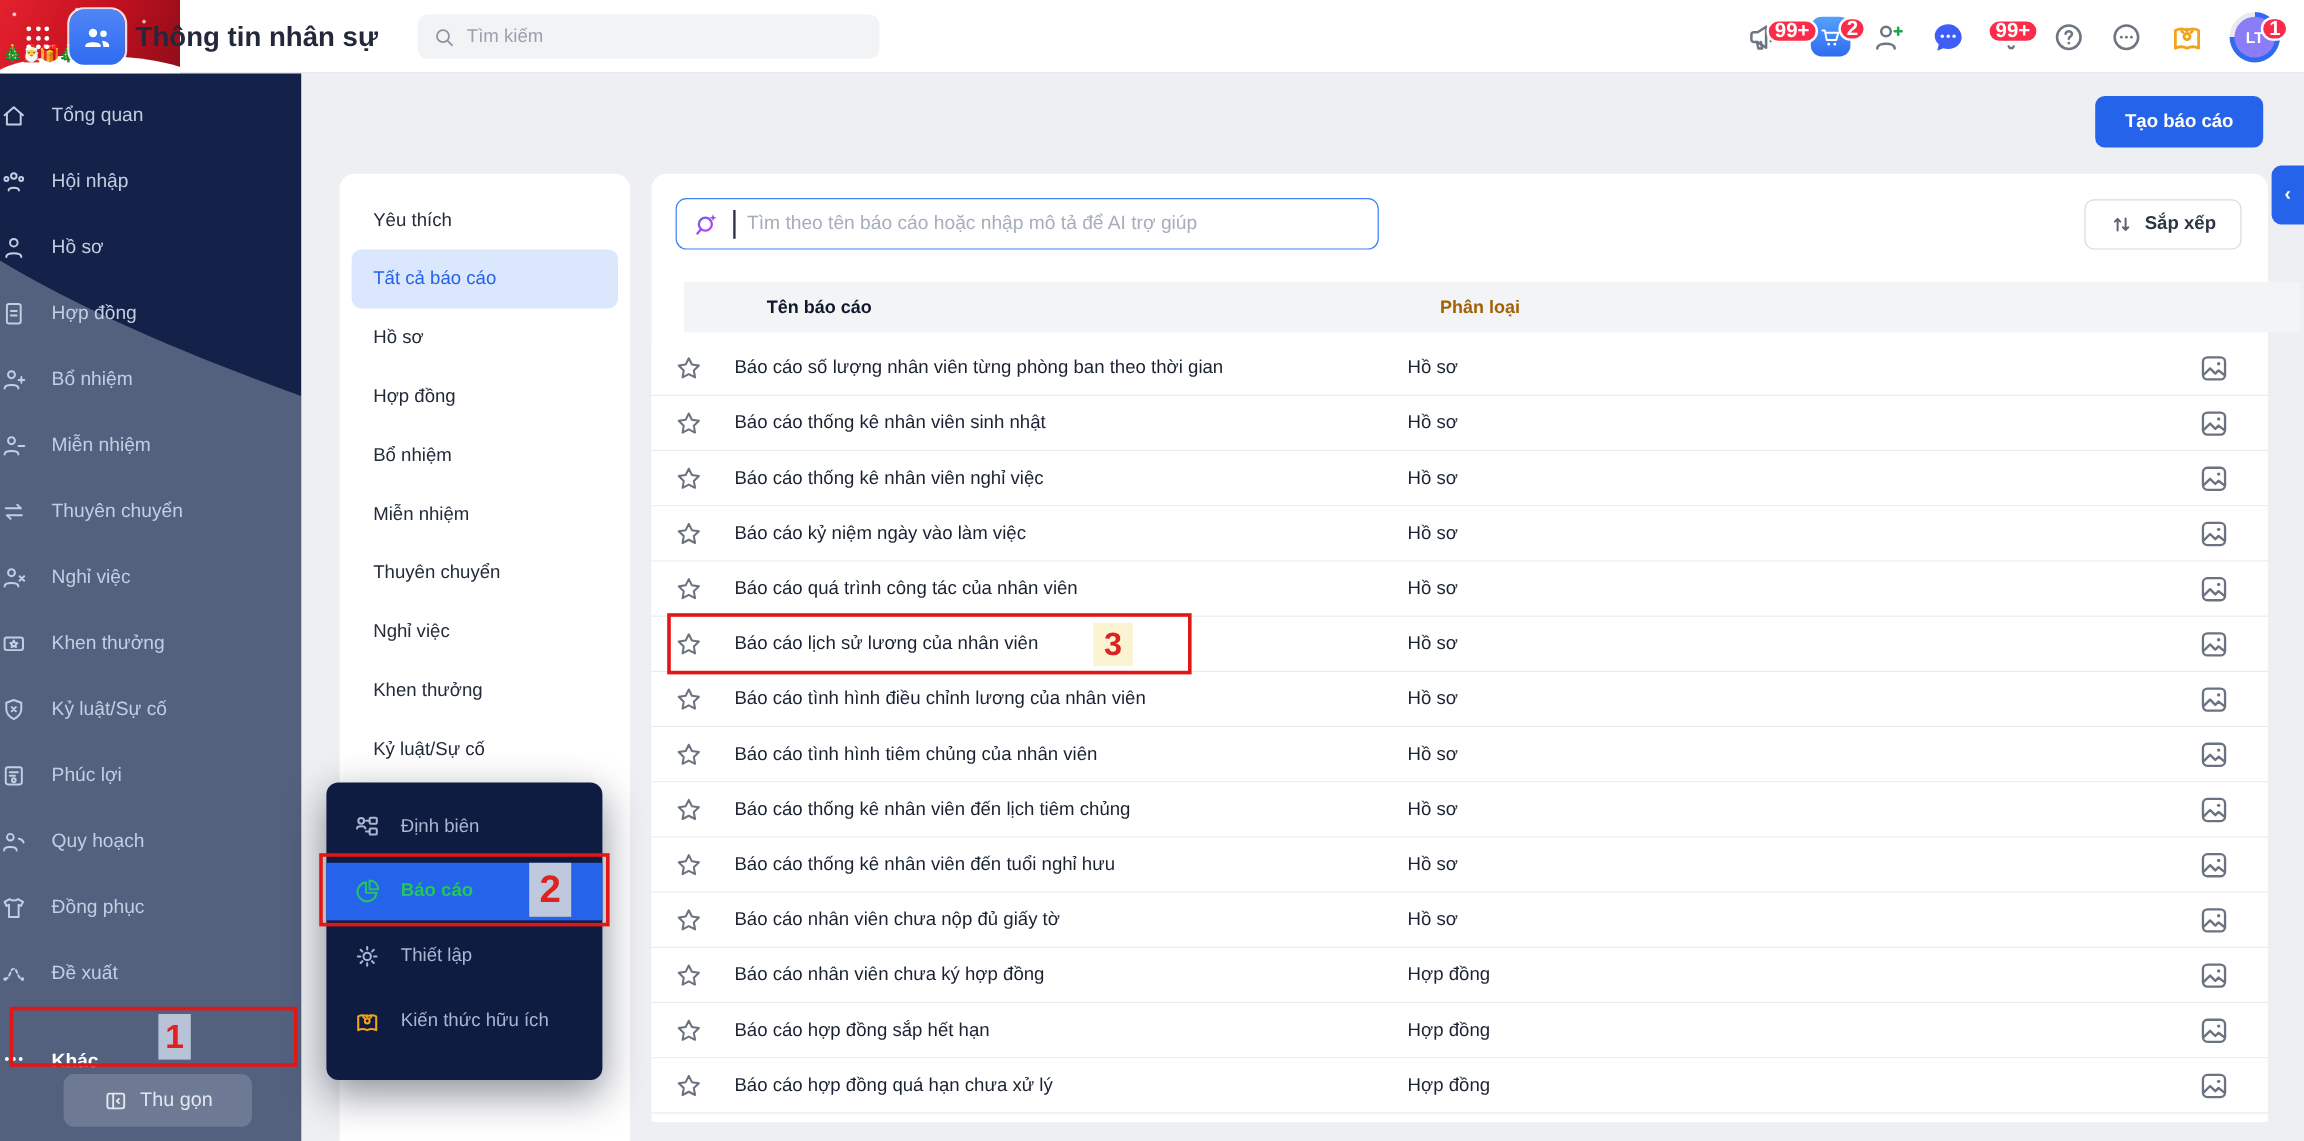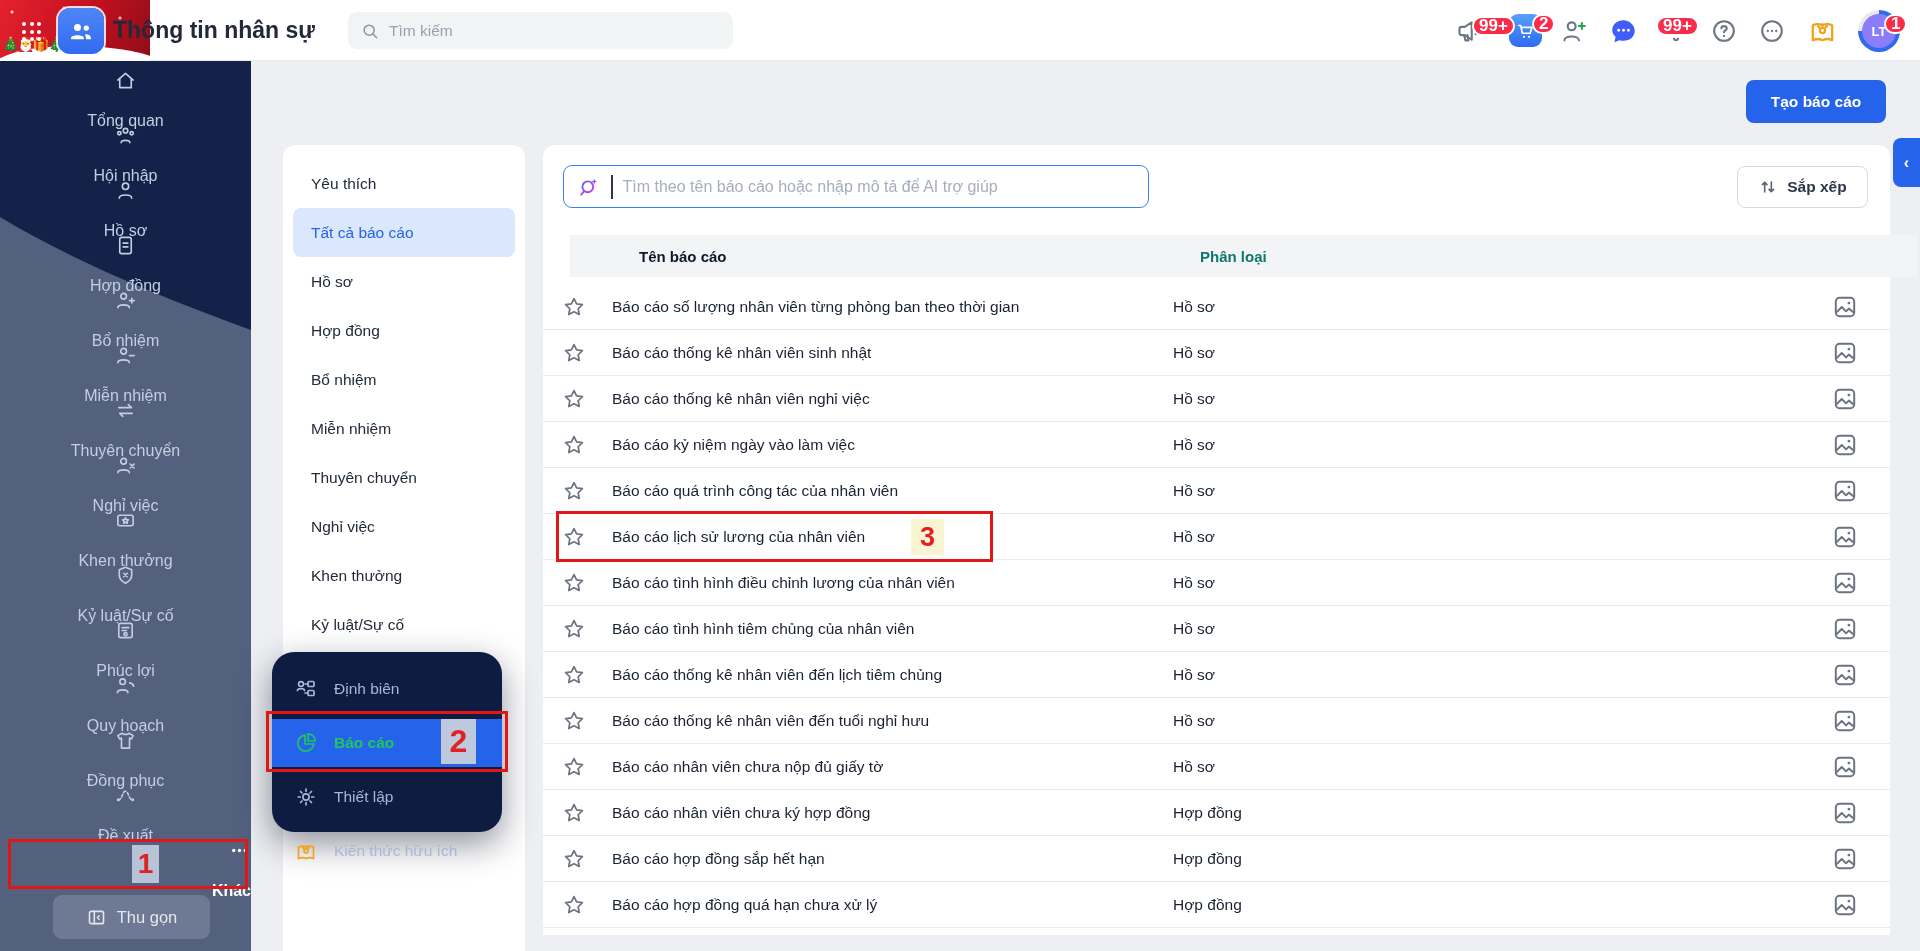--- a/index.html
+++ b/index.html
@@ -47,40 +47,40 @@
   .avatar { left:1858px; top:10px; width:42px; height:42px; border-radius:50%;
     background:conic-gradient(#2f6bf0 0 75%, #e9eaee 75% 100%); display:flex; align-items:center; justify-content:center; z-index:31; }
   .avatar-inner { width:34px; height:34px; border-radius:50%; background:#8b7cf8; color:#fff;
     font-size:13px; font-weight:700; display:flex; align-items:center; justify-content:center; }
 
   
   .sidebar { left:0; top:61px; width:251px; height:890px; background:#142148; overflow:hidden; z-index:20; }
   .sidebar-wave { position:absolute; left:0; top:0; width:251px; height:890px; }
   .side-items { position:absolute; left:0; top:8px; width:251px; }
   .side-item { height:55px; display:flex; align-items:center; gap:20px;
-    color:#c4cee2; font-size:16px; cursor:pointer; position:relative;flex-direction:column; }
+    color:#c4cee2; font-size:16px; cursor:pointer; position:relative; }
   .side-item .ic { width:23px; height:23px; flex:0 0 23px; }
   .side-item.active { color:#ffffff; font-weight:700;align-items:flex-end; }
   .side-item.active::before { content:""; position:absolute; left:13px; right:13px; top:7px; bottom:8px;
     background:#2563eb; border-radius:8px; z-index:-1; }
   .collapse-btn { left:53px; top:834px; width:157px; height:44px; border-radius:9px;
     background:rgba(255,255,255,.16); color:#e2e7f0; font-size:16.5px;
     display:flex; align-items:center; justify-content:center; gap:10px; }
   .collapse-btn .ic { width:21px; height:21px; }
 
   
   .cat-panel { left:283px; top:145px; width:242px; height:806px; background:#ffffff;
     border-radius:12px 12px 0 0; z-index:10; padding-top:14px; }
   .cat-item { height:49px; margin:0 10px; display:flex; align-items:center; padding-left:18px;
     font-size:15.5px; color:#222b3a; border-radius:8px; cursor:pointer; white-space:nowrap; }
   .cat-item.active { background:#dbe7fd; color:#2563eb; font-weight:500; }
 
   
-  .popup { left:272px; top:652px; width:230px; height:180px; background:#0d1c40;
-    border-radius:22px; box-shadow:0 12px 34px rgba(5,12,35,.45); z-index:22; padding-top:10px; }
+  .popup { left:272px; top:652px; width:230px; height:248px; background:#0d1c40;
+    border-radius:10px; box-shadow:0 12px 34px rgba(5,12,35,.45); z-index:22; padding-top:10px; }
   .popup-item { height:54px; display:flex; align-items:center; padding-left:22px; gap:16px;
     color:#aab6d2; font-size:15.5px; cursor:pointer; position:relative; white-space:nowrap; }
   .popup-item .ic { width:24px; height:24px; flex:0 0 24px; }
   .popup-item.active { color:#22c55e; font-weight:700; }
   .popup-item.active::before { content:""; position:absolute; left:0; right:0; top:3px; bottom:3px;
     background:#2563eb; z-index:-1; }
   .popup-item .ic.orange { color:#f0a31c; }
 
   
   .gray-band-btn { left:1746px; top:80px; width:140px; height:43px; background:#2563eb; color:#fff;
@@ -98,21 +98,21 @@
     font-size:15.5px; font-weight:600; color:#2e3646; z-index:6; cursor:pointer; }
   .sort-btn .ic { width:20px; height:20px; color:#5c6470; }
   .side-collapse-tab { left:1893px; top:138px; width:27px; height:49px; background:#2563eb;
     border-radius:8px 0 0 8px; color:#fff; display:flex; align-items:center; justify-content:center;
     font-size:16px; font-weight:700; z-index:7; cursor:pointer; }
 
   
   .tbl-header { left:570px; top:235px; width:1347px; height:42px; background:#f3f4f6; z-index:6;
     display:flex; align-items:center; }
   .tbl-header .h1 { position:absolute; left:69px; font-size:15px; font-weight:700; color:#10182b; }
-  .tbl-header .h2 { position:absolute; left:630px; font-size:15px; font-weight:700; color:#0f766e; }
+  .tbl-header .h2 { position:absolute; left:630px; font-size:15px; font-weight:700; color:#a16207; }
   .tbl-rows { left:543px; top:284px; width:1347px; z-index:6; }
   .tbl-row { position:relative; height:46px; border-bottom:1px solid #e8eaee; background:#fff; }
   .tbl-row .star { position:absolute; left:19px; top:11px; width:24px; height:24px; color:#6b7280; cursor:pointer; }
   .tbl-row .rname { position:absolute; left:69px; top:0; line-height:46px; font-size:15.5px; color:#1a2232; white-space:nowrap; }
   .tbl-row .rcat { position:absolute; left:630px; top:0; line-height:46px; font-size:15.5px; color:#1a2232; }
   .tbl-row .img-ic { position:absolute; left:1289px; top:10px; width:26px; height:26px; color:#6b7280; cursor:pointer; }
 
   
   .ann-box { border:3px solid #e31616; z-index:40; pointer-events:none; }
   .ann-num { z-index:41; color:#e02121; font-weight:700; display:flex; align-items:center; justify-content:center; pointer-events:none; }

